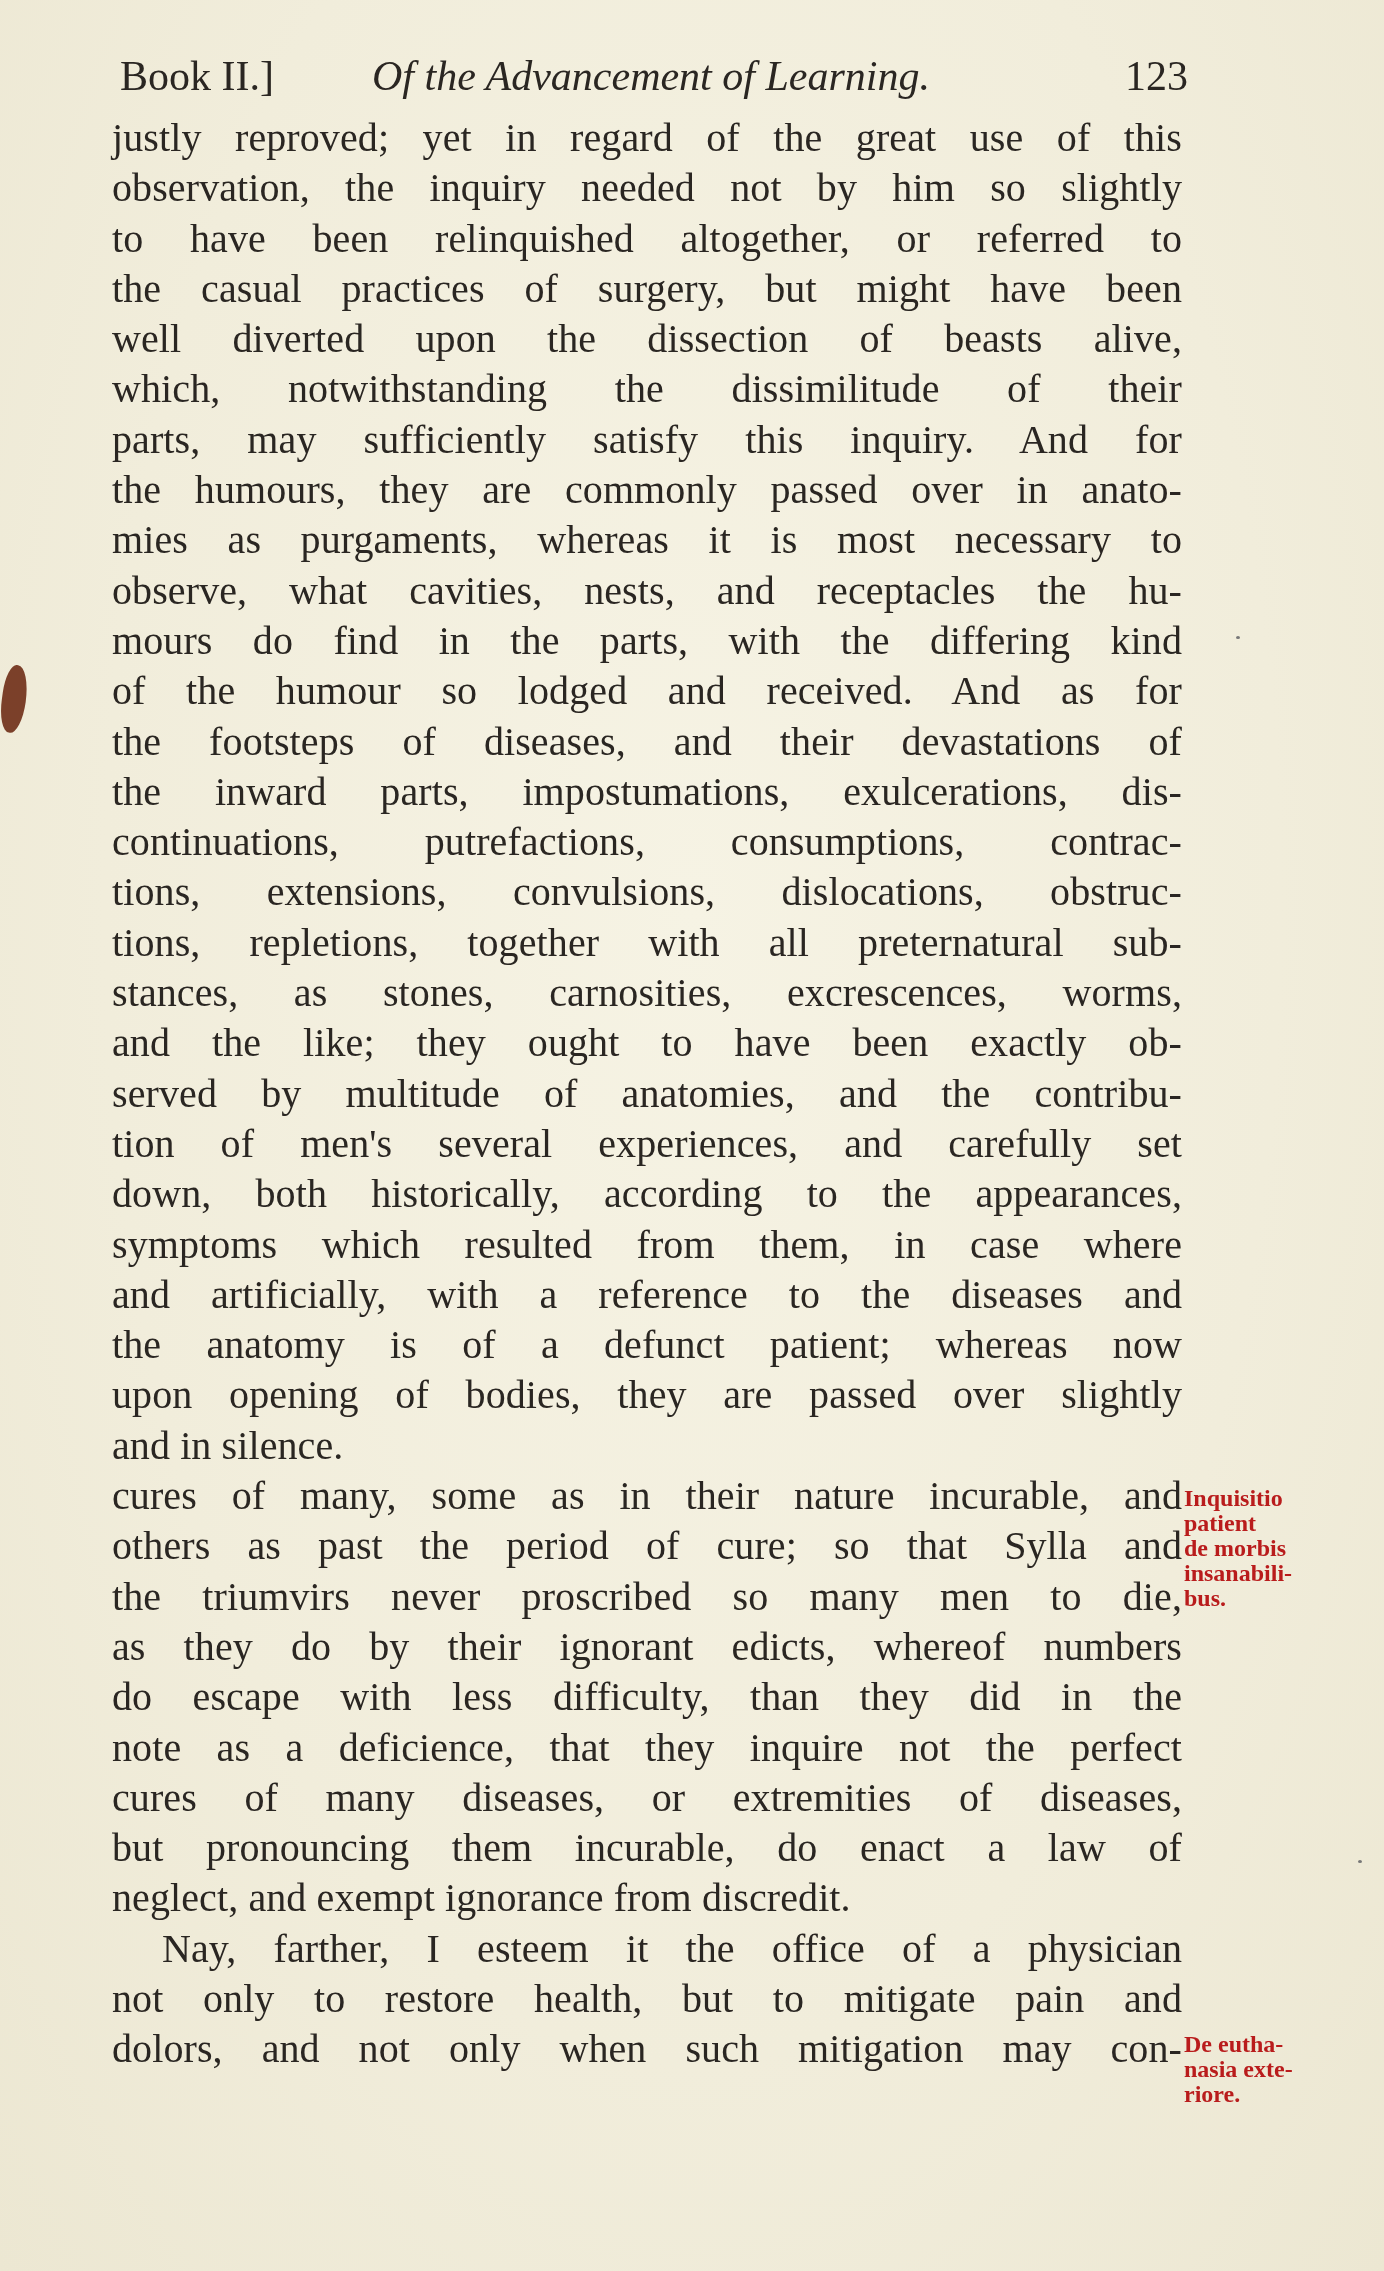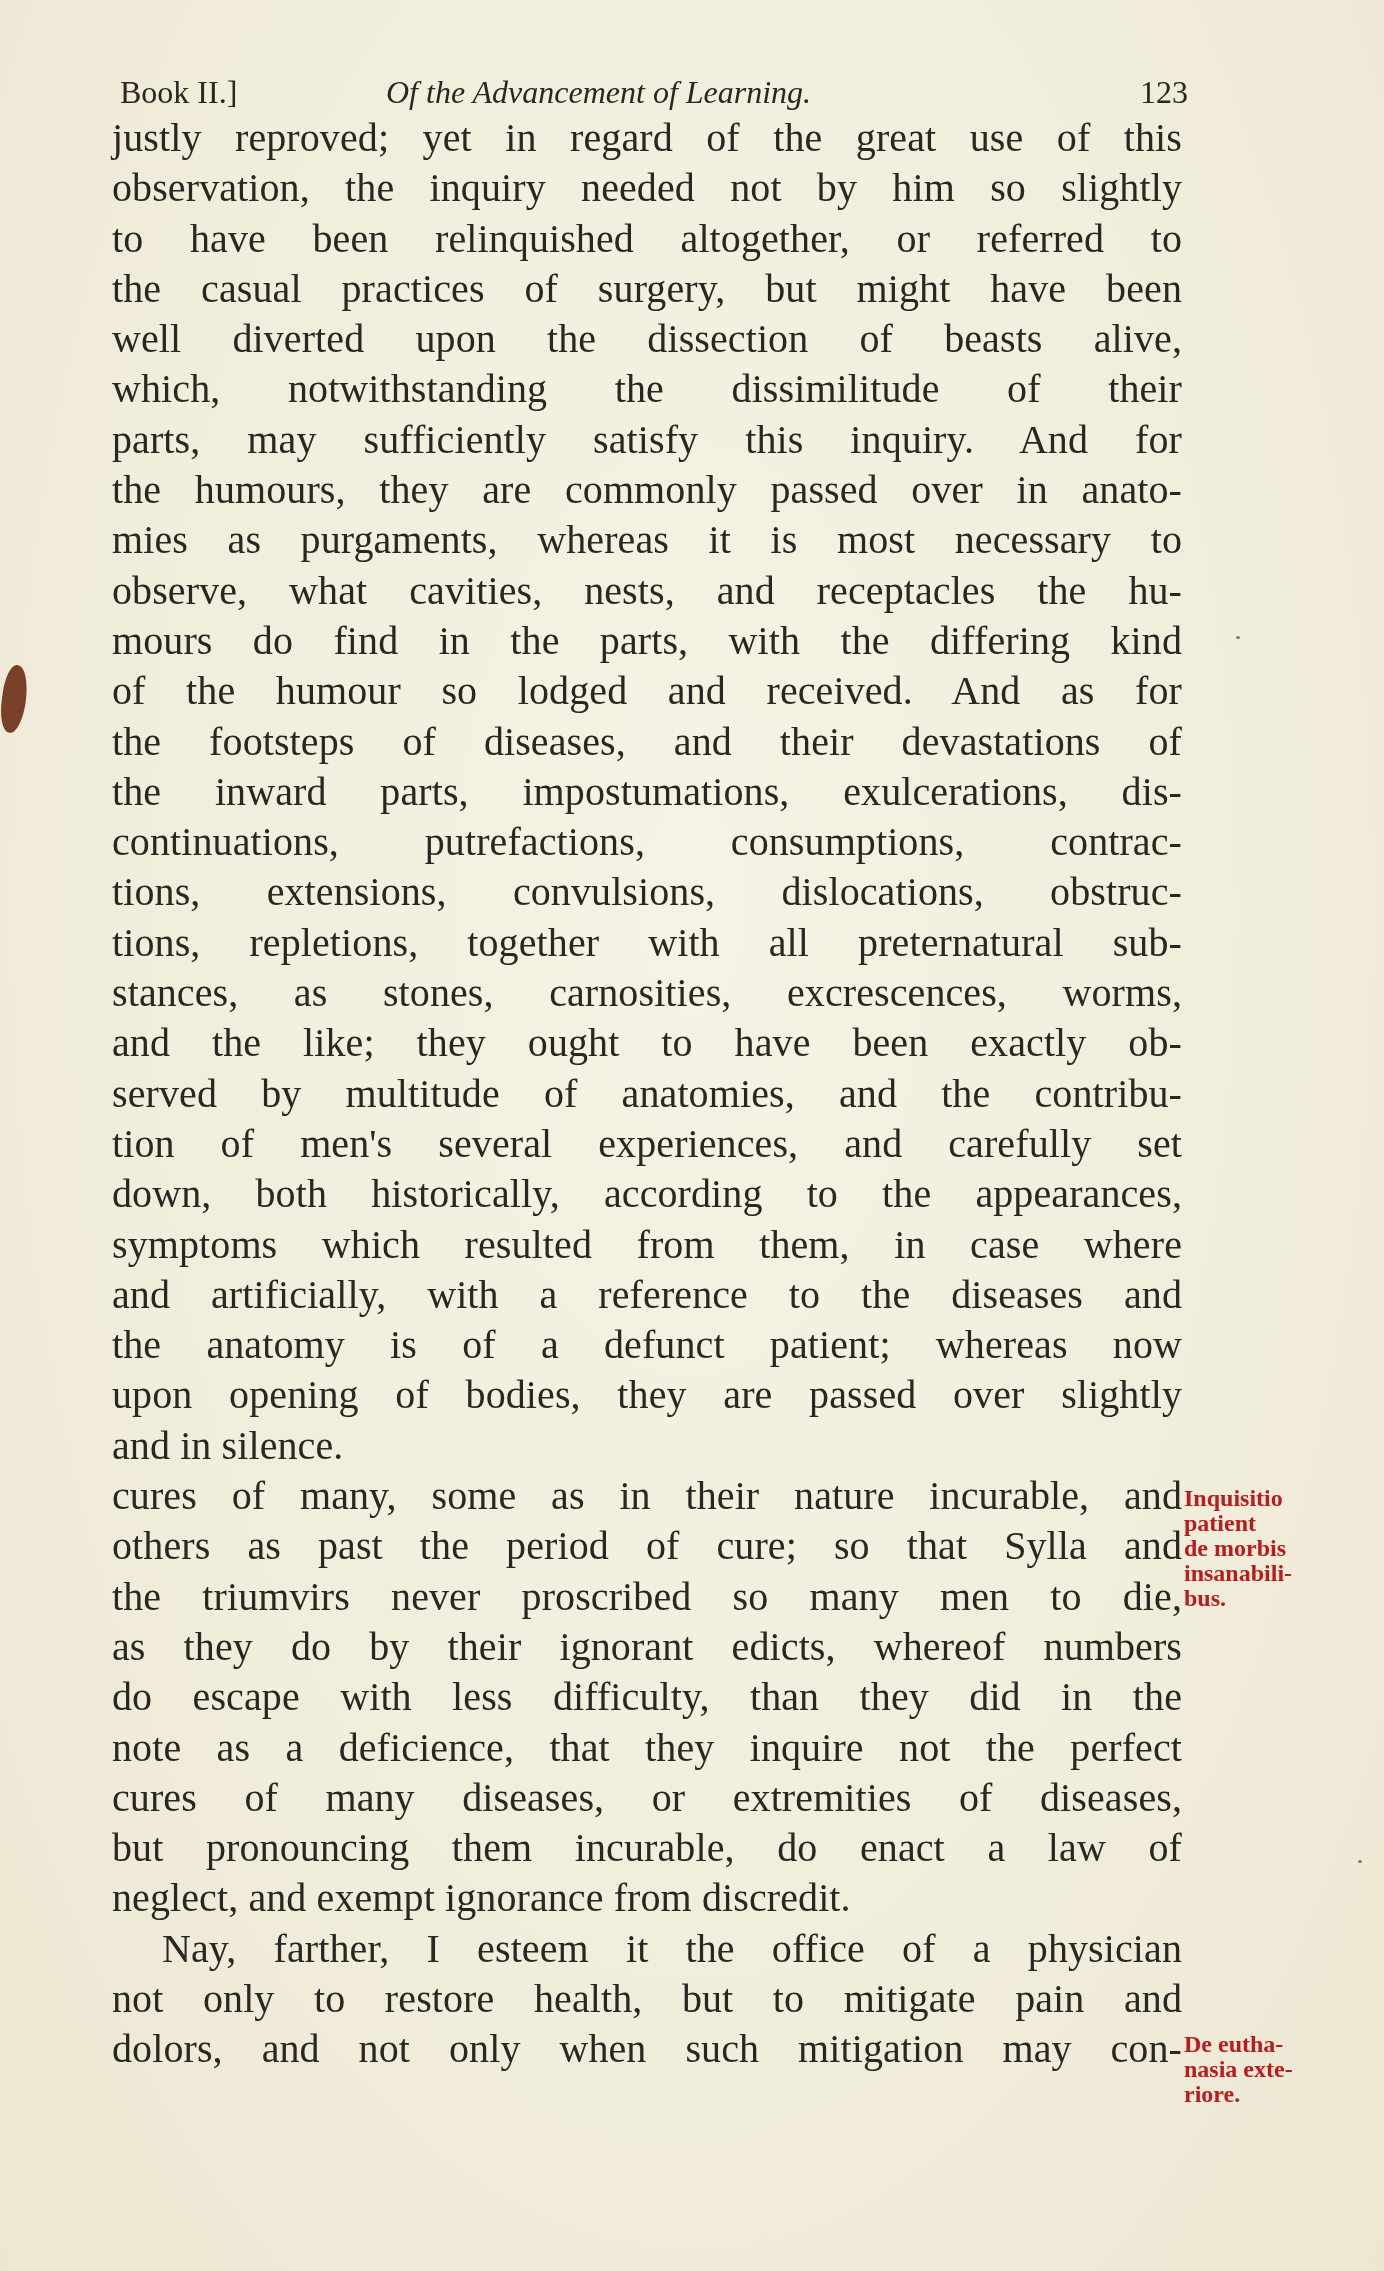--- a/index.html
+++ b/index.html
@@ -15,26 +15,25 @@
     .page-bg {
       position: absolute; inset: 0;
       background: radial-gradient(ellipse at 50% 40%, #f6f3e4 0%, #f1eddb 60%, #ece7d2 100%);
     }
     .running-head {
       position: absolute;
       top: 48px;
       left: 112px;
       width: 1076px;
       height: 56px;
-      font-size: 32px;
+      font-size: 42px;
       line-height: 56px;
-      margin-top: 16px;
     }
     .rh-book { position: absolute; left: 8px; top: 0; }
-    .rh-title { position: absolute; left: 274px; top: 0; font-style: italic; }
+    .rh-title { position: absolute; left: 260px; top: 0; font-style: italic; }
     .rh-page { position: absolute; right: 0; top: 0; text-align: right; }
     .body-text {
       position: absolute;
       top: 113px;
       left: 112px;
       width: 1070px;
     }
     .line {
       height: 50.3px;
       line-height: 50.3px;

